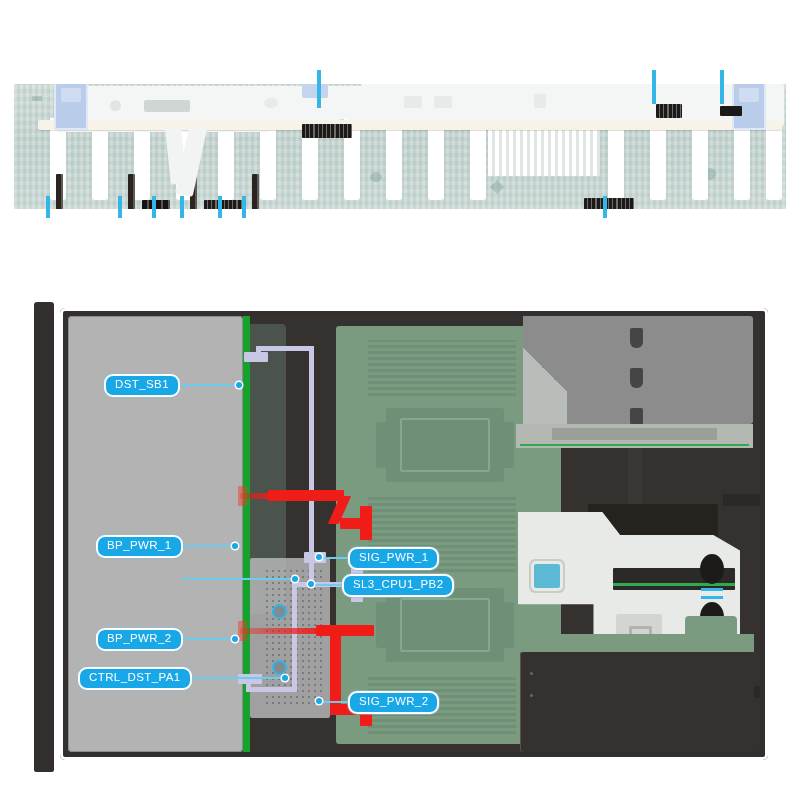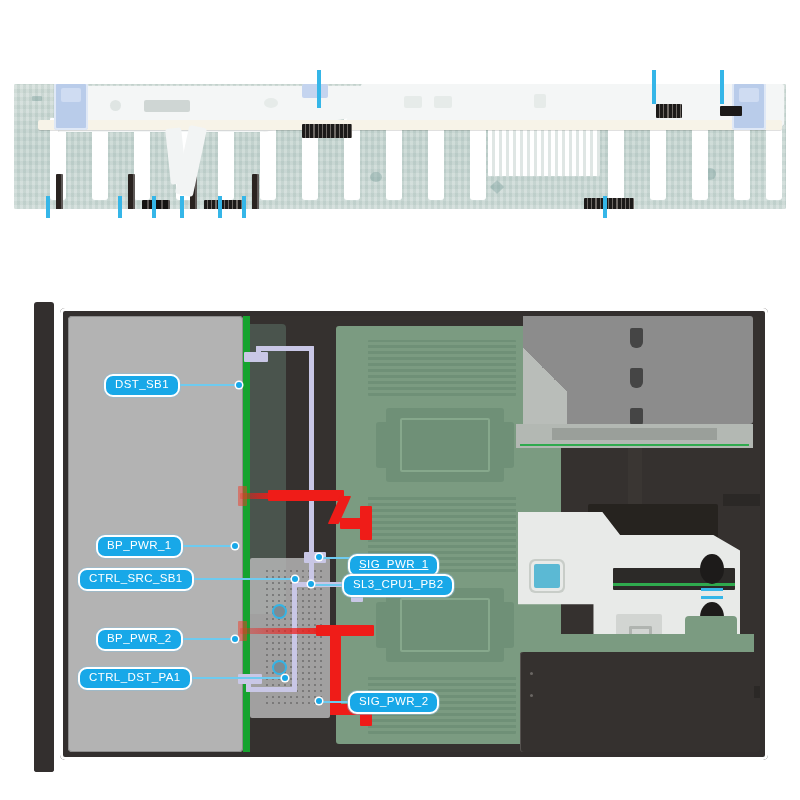--- a/index.html
+++ b/index.html
@@ -293,33 +293,32 @@
   <div class="lead" style="left:160px;top:96px;width:82px;"></div>
   <div class="lead-dot" style="left:236px;top:94px;"></div>
   <div class="lbl" style="left:104px;top:86px;">DST_SB1</div>
 
   <div class="lead" style="left:160px;top:257px;width:76px;"></div>
   <div class="lead-dot" style="left:232px;top:255px;"></div>
   <div class="lbl" style="left:96px;top:247px;">BP_PWR_1</div>
 
   <div class="lead" style="left:182px;top:290px;width:114px;"></div>
   <div class="lead-dot" style="left:292px;top:288px;"></div>
-  <div class="lbl" style="left:78px;top:280px;">CTRL_SRC_SB1</div>
 
   <div class="lead" style="left:160px;top:350px;width:76px;"></div>
   <div class="lead-dot" style="left:232px;top:348px;"></div>
   <div class="lbl" style="left:96px;top:340px;">BP_PWR_2</div>
 
   <div class="lead" style="left:182px;top:389px;width:104px;"></div>
   <div class="lead-dot" style="left:282px;top:387px;"></div>
   <div class="lbl" style="left:78px;top:379px;">CTRL_DST_PA1</div>
 
   <div class="lead" style="left:318px;top:269px;width:36px;"></div>
   <div class="lead-dot" style="left:316px;top:266px;"></div>
-  <div class="lbl" style="left:348px;top:266px;text-decoration:underline;">SIG_PWR_1</div>
+  <div class="lbl" style="left:348px;top:259px;">SIG_PWR_1</div>
 
   <div class="lead" style="left:310px;top:296px;width:32px;"></div>
   <div class="lead-dot" style="left:308px;top:293px;"></div>
   <div class="lbl" style="left:342px;top:286px;">SL3_CPU1_PB2</div>
 
   <div class="lead" style="left:318px;top:413px;width:36px;"></div>
   <div class="lead-dot" style="left:316px;top:410px;"></div>
   <div class="lbl" style="left:348px;top:403px;">SIG_PWR_2</div>
 
 </div>

